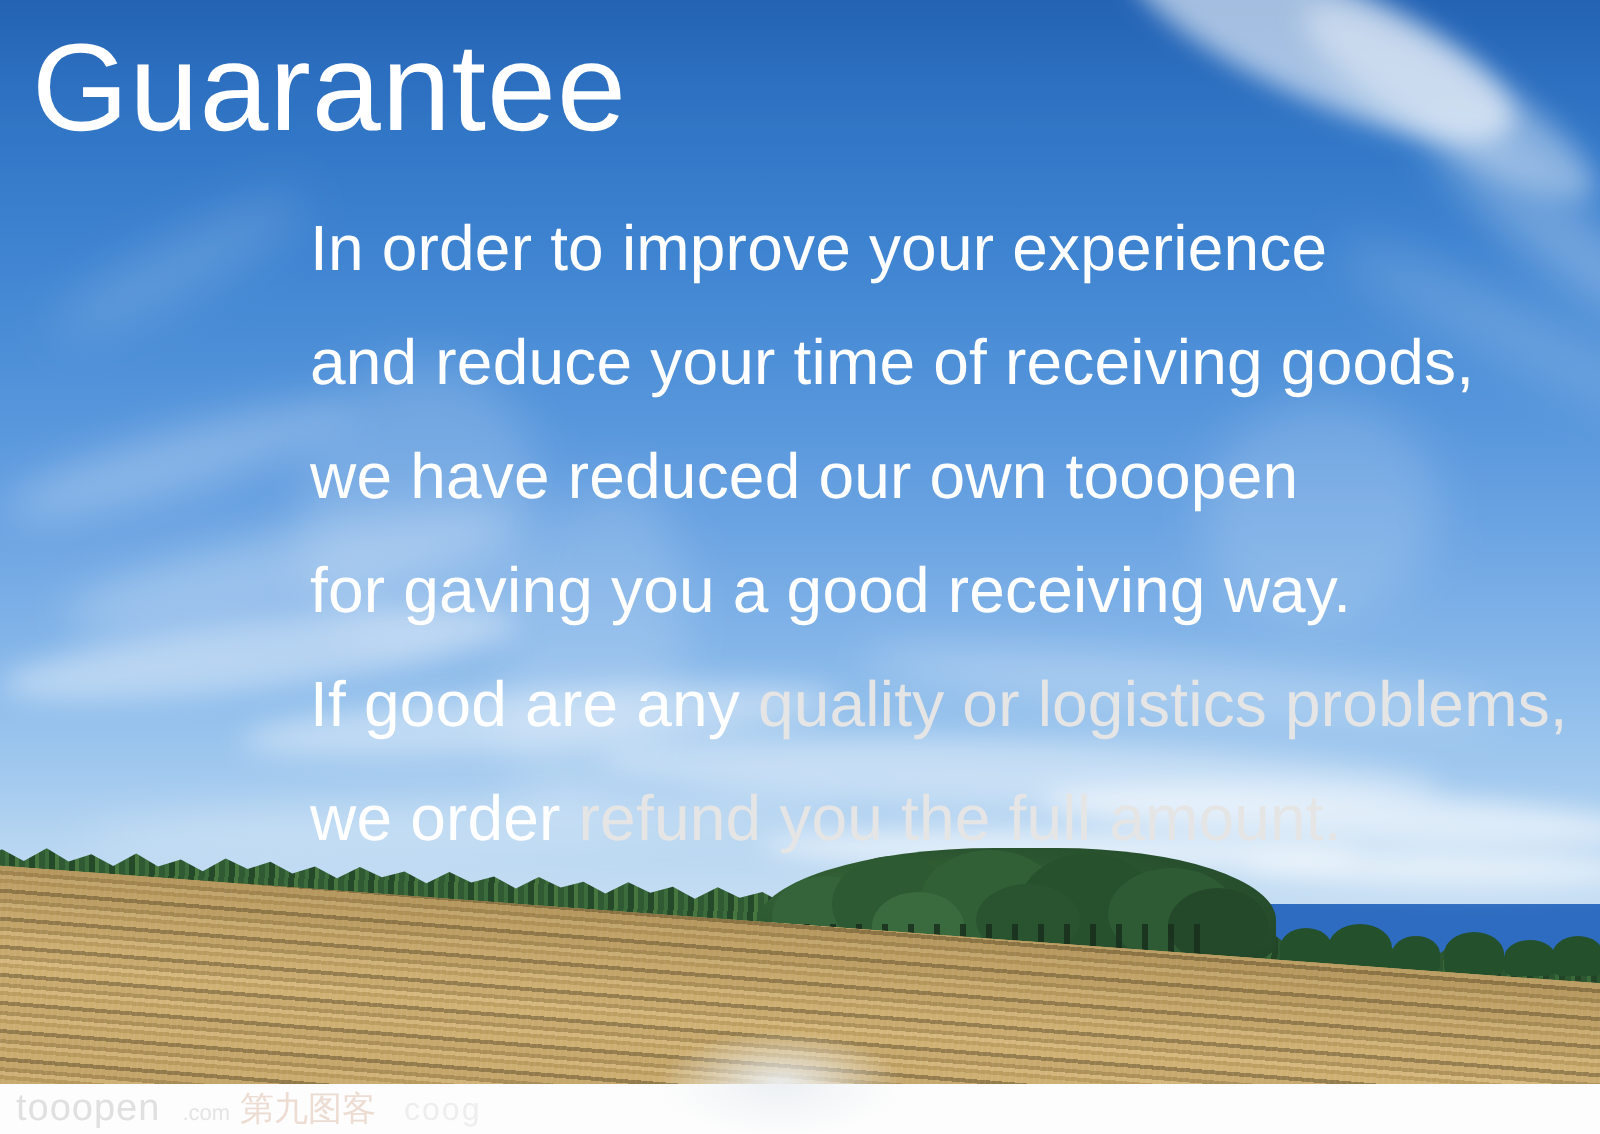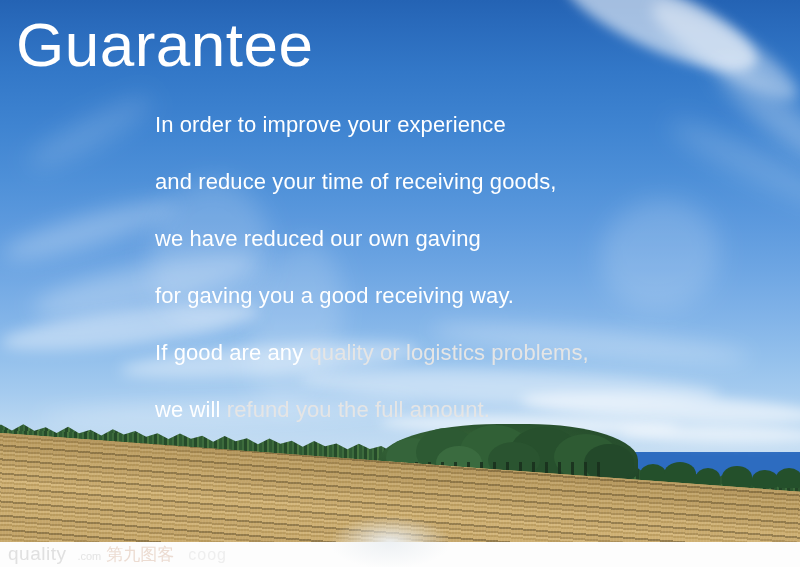--- a/index.html
+++ b/index.html
@@ -235,21 +235,21 @@
     letter-spacing: 0.5px;
     white-space: nowrap;
   }
   .body-block {
     position: absolute;
     left: 155px;
     top: 96px;
     width: 640px;
   }
   .line {
-    font-size: 22px;
+    font-size: 32px;
     line-height: 57px;
     color: #ffffff;
     white-space: nowrap;
     letter-spacing: 0.1px;
   }
   .hl { color: #e5e5e5; text-align: center; }
 </style>
 </head>
 <body>
 
@@ -308,36 +308,36 @@
   <div class="title">Guarantee</div>
 
   <div class="body-block">
     <div class="line">
       <span>In order to improve your experience</span><span class="hl"></span>
     </div>
     <div class="line">
       <span>and reduce your time of receiving goods,</span><span class="hl"></span>
     </div>
     <div class="line">
-      <span>we have reduced our own gaving</span><span class="hl"></span>
+      <span>we have reduced our own tooopen</span><span class="hl"></span>
     </div>
     <div class="line">
       <span>for gaving you a good receiving way.</span><span class="hl"></span>
     </div>
     <div class="line">
       <span>If good are any </span><span class="hl">quality or logistics problems,</span>
     </div>
     <div class="line">
-      <span>we will </span><span class="hl">refund you the full amount.</span>
+      <span>we order </span><span class="hl">refund you the full amount.</span>
     </div>
   </div>
 
   <div class="footer">
     <div class="haze"></div>
     <div class="wm">
-      <span class="wm-main">quality</span>
+      <span class="wm-main">tooopen</span>
       <span class="wm-com">.com</span>
       <span class="wm-cn">第九图客</span>
       <span class="wm-tail">coog</span>
     </div>
   </div>
 
 </div>
 
 </body></html>

